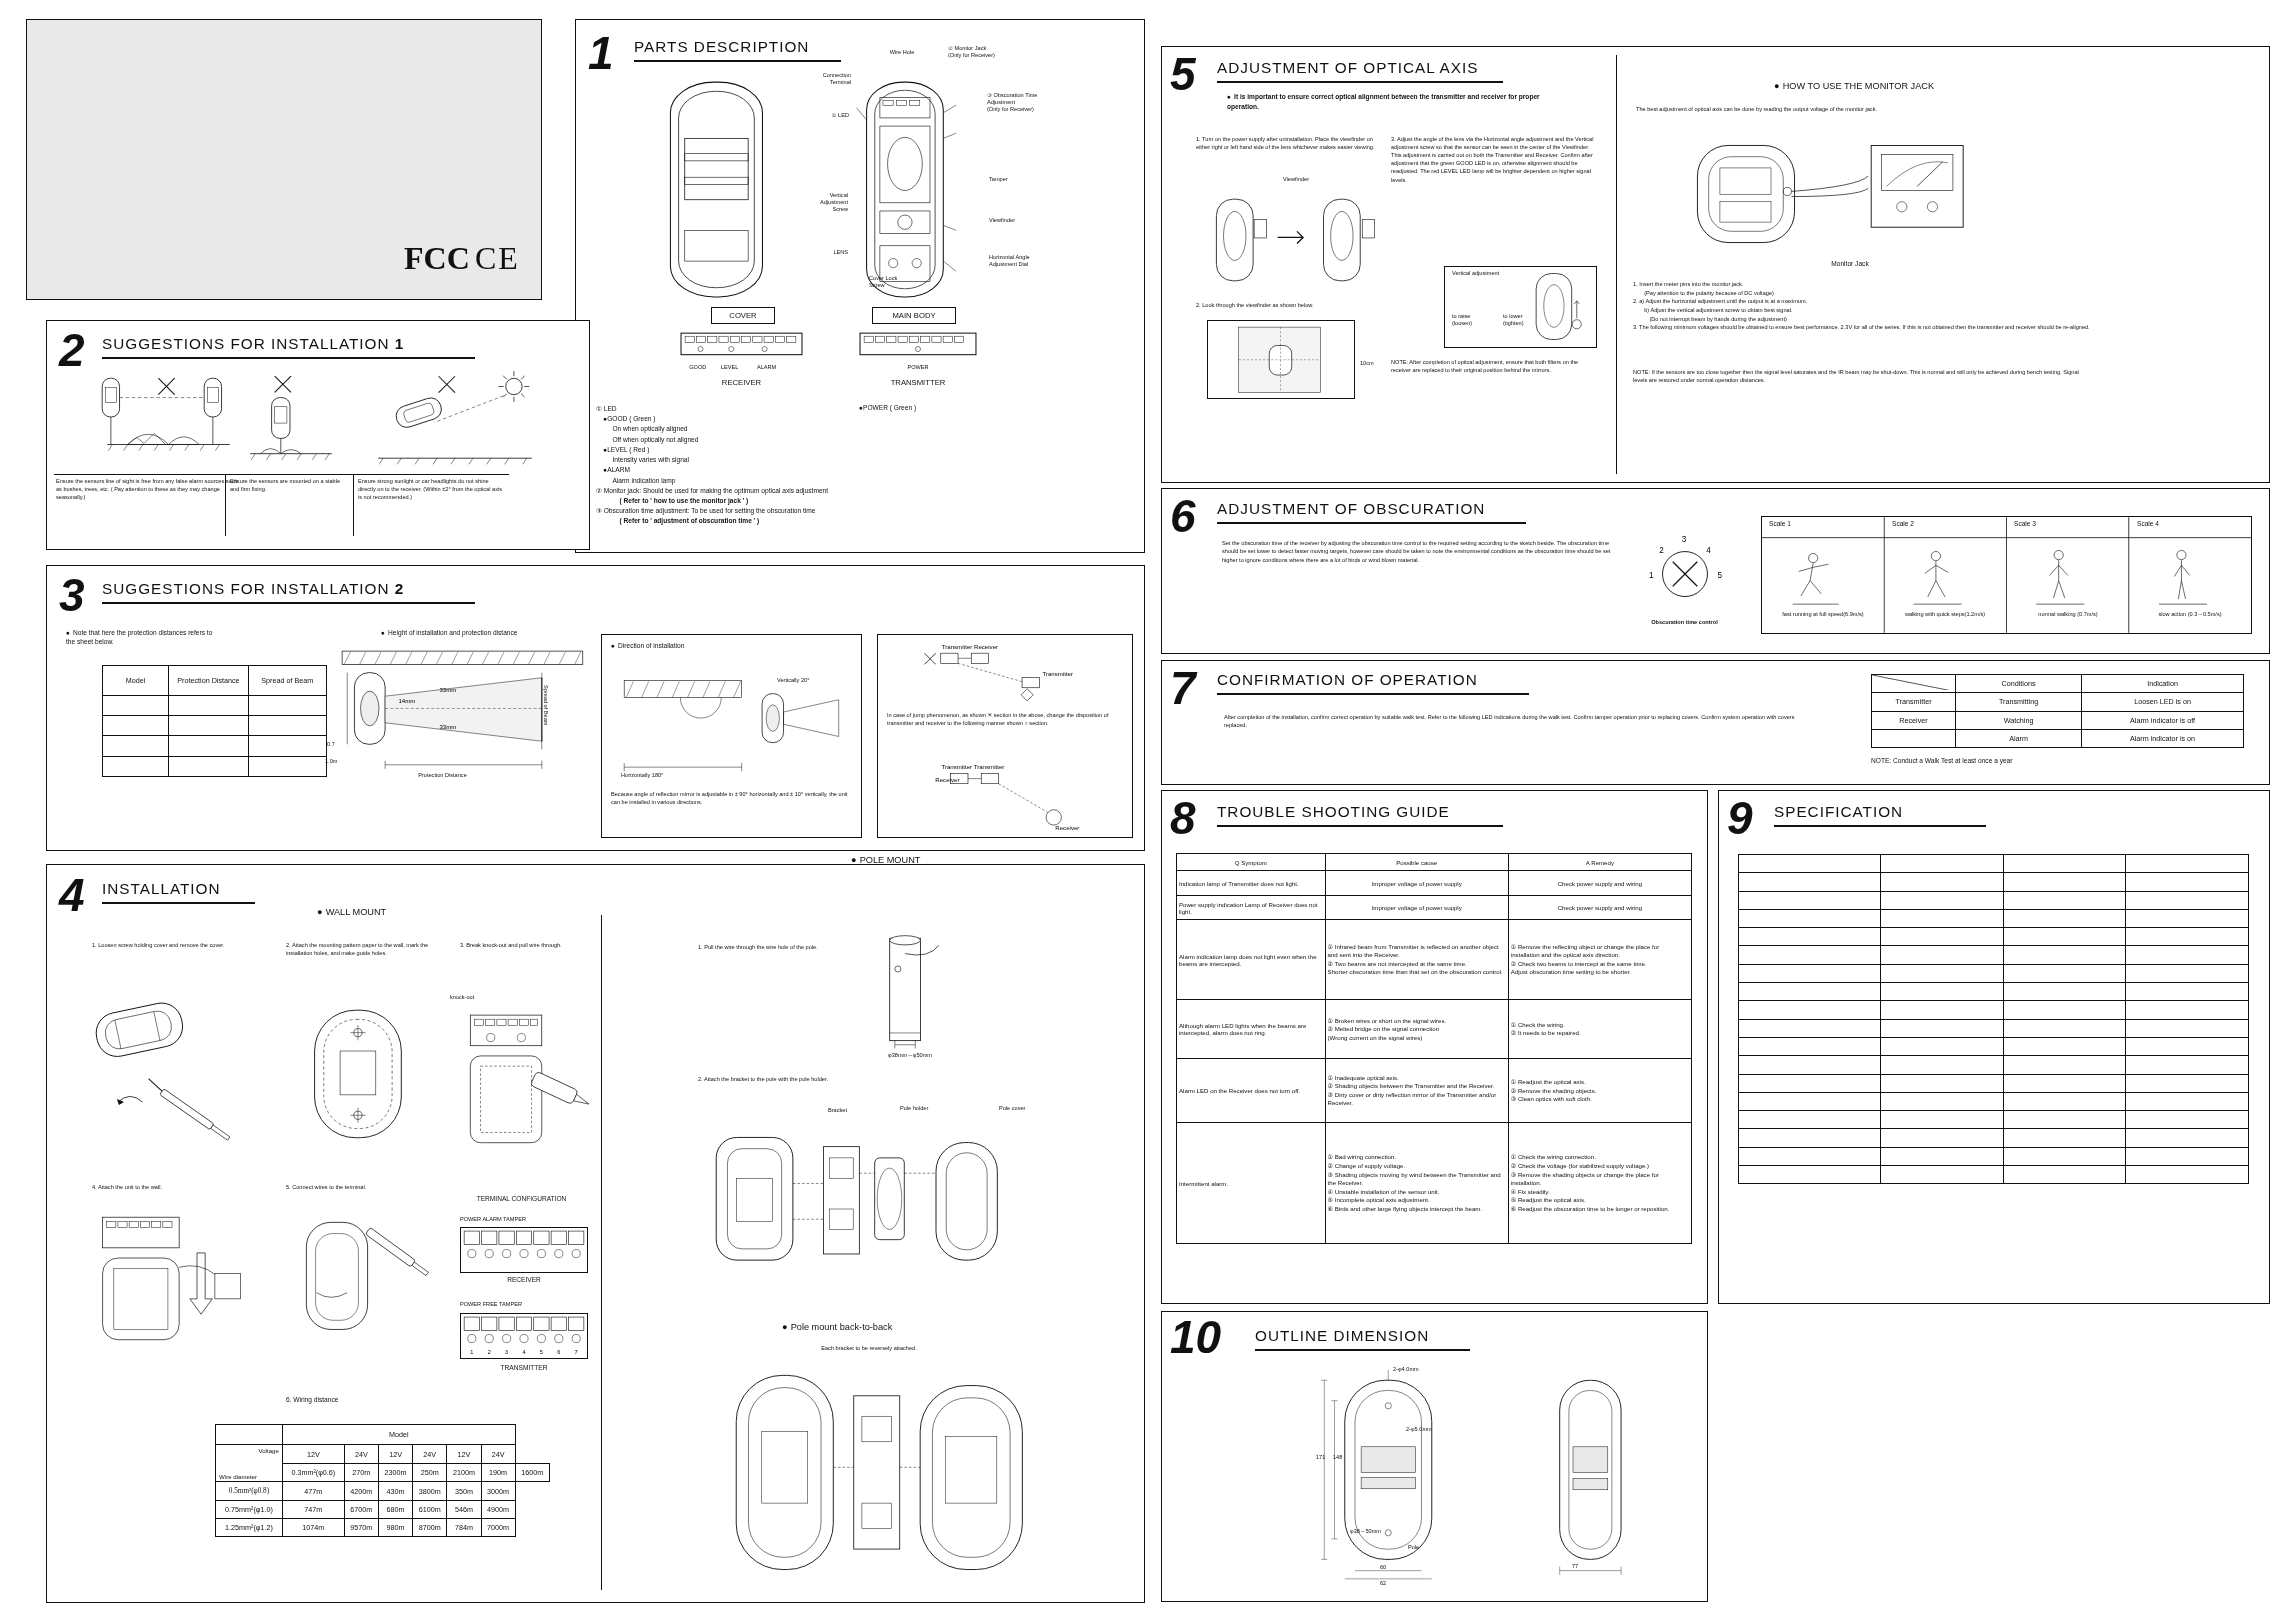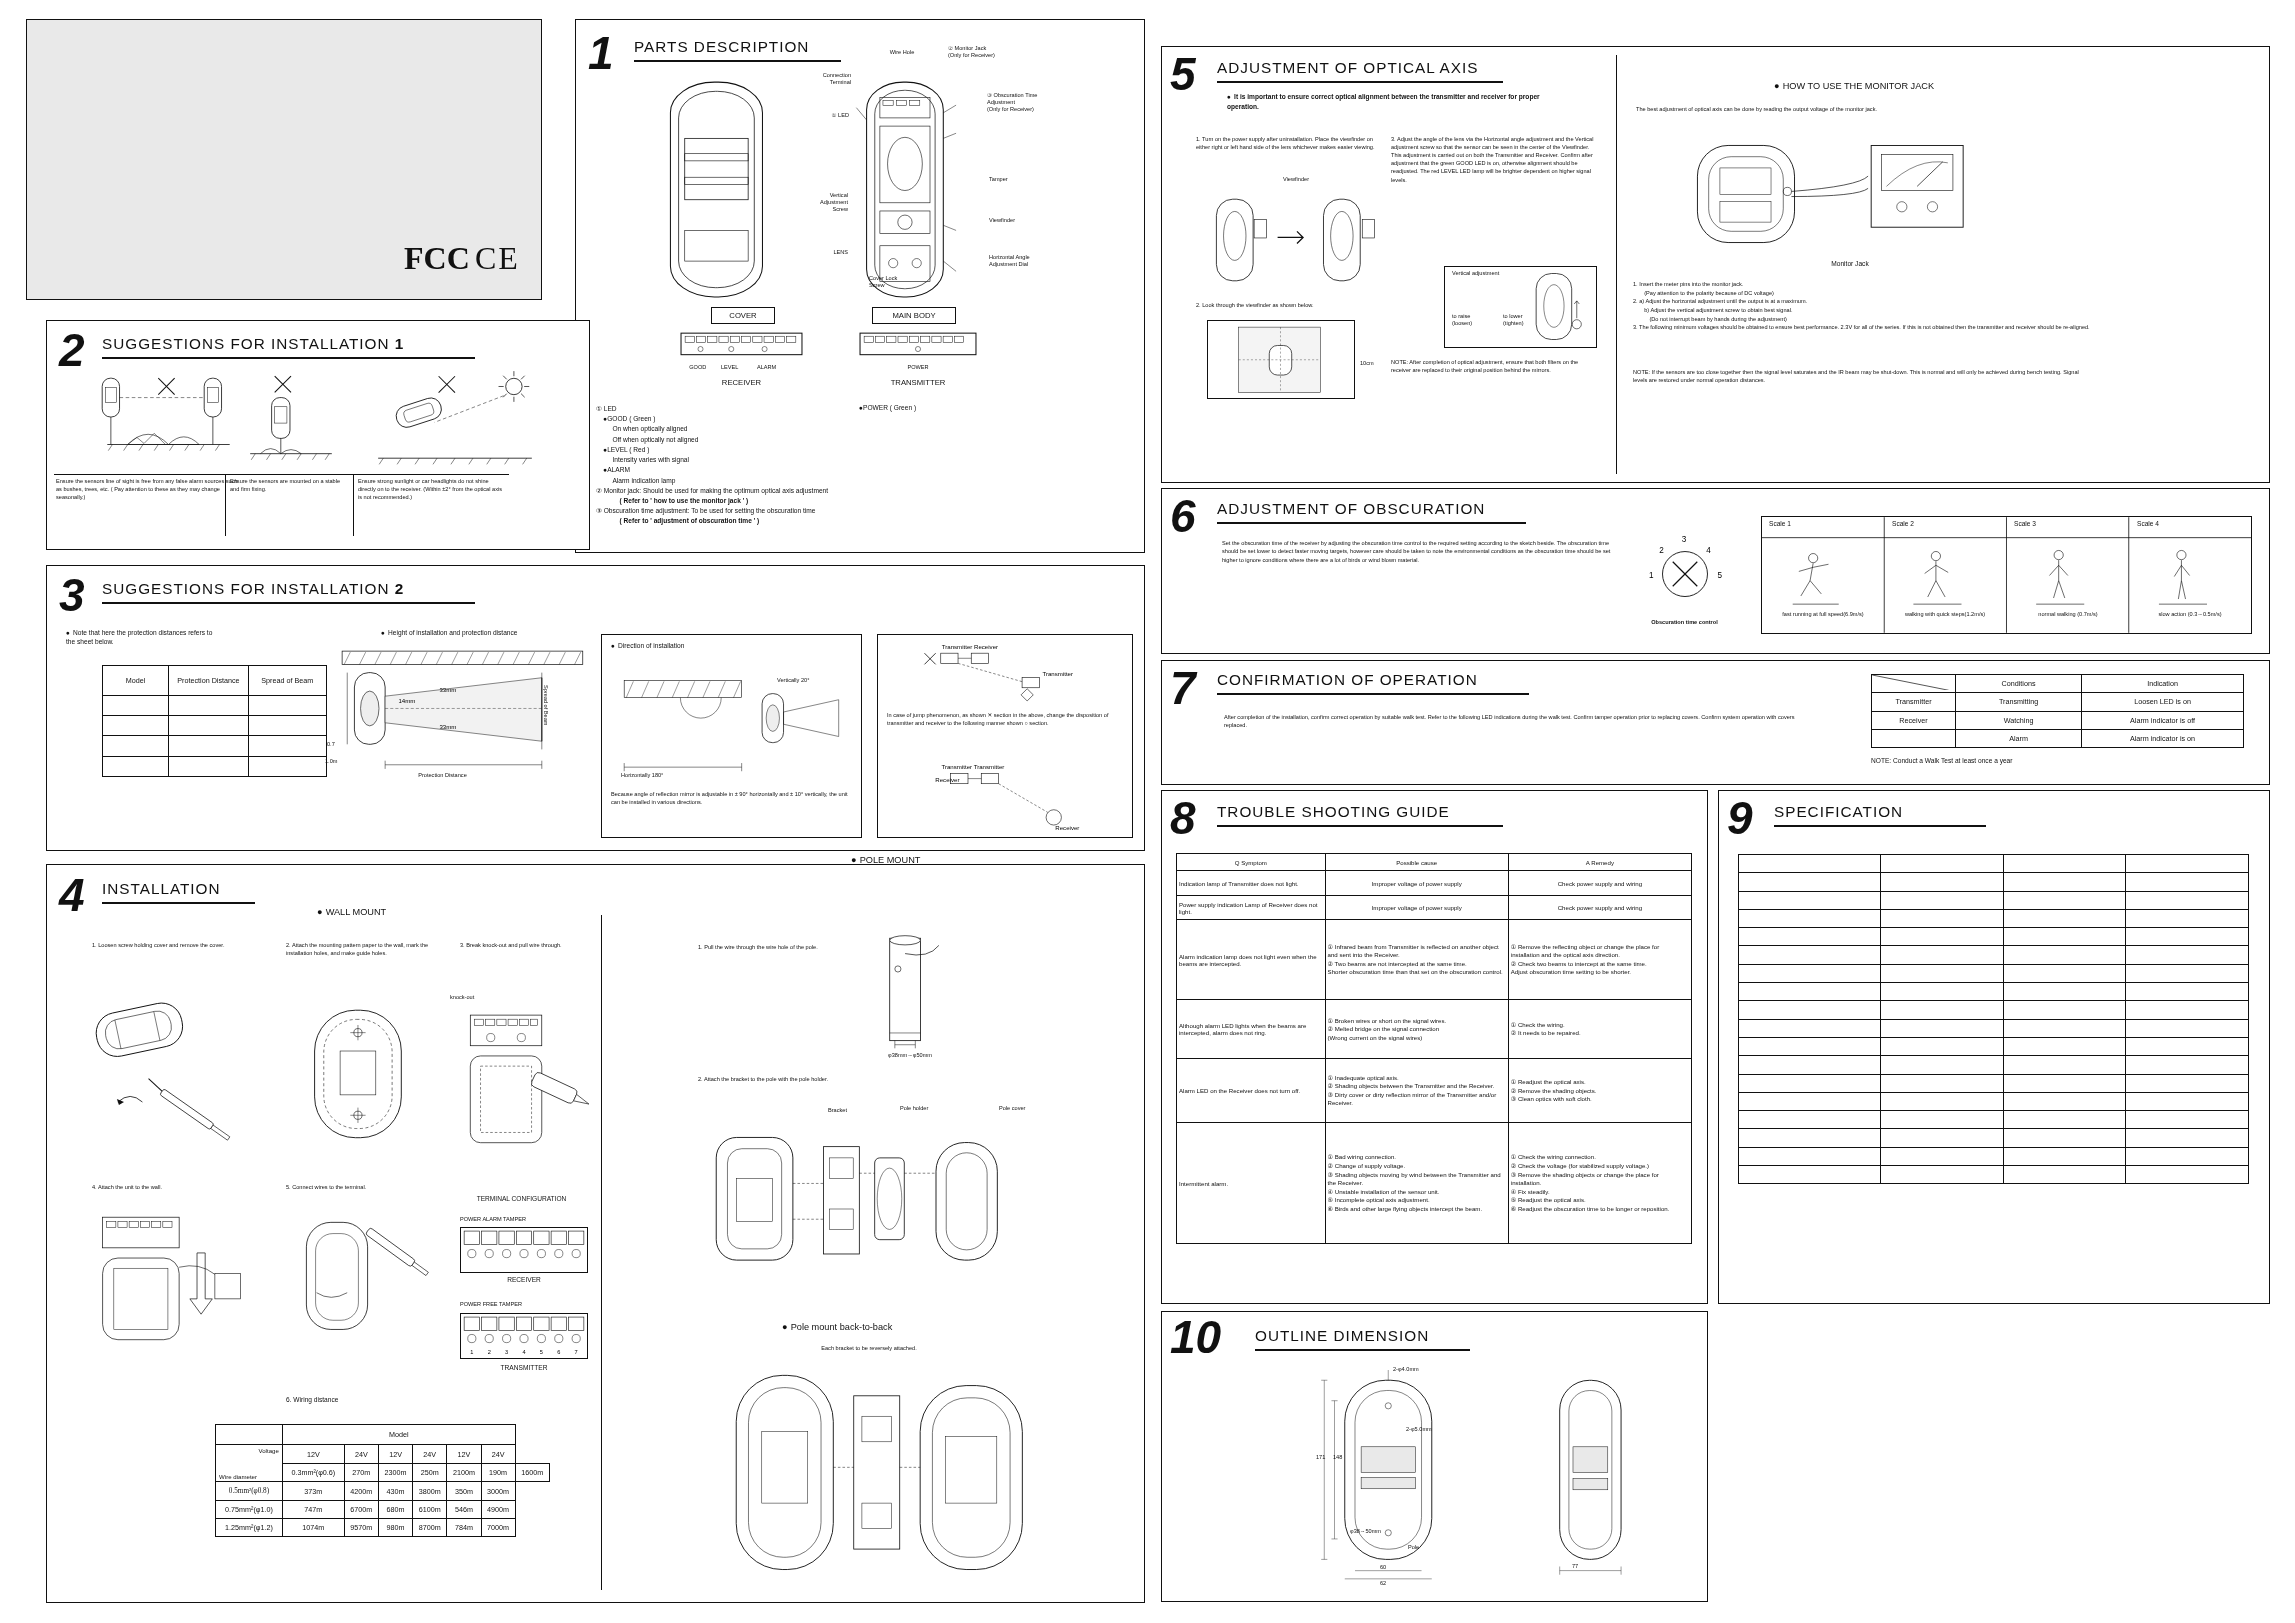--- a/index.html
+++ b/index.html
@@ -649,21 +649,21 @@
       <td style="height:15.3px;">0.3mm²(φ0.6)</td>
       <td>270m</td>
       <td>2300m</td>
       <td>250m</td>
       <td>2100m</td>
       <td>190m</td>
       <td>1600m</td>
     </tr>
     <tr>
       <td style="height:15.3px;font-family:Liberation Serif, serif;">0.5mm²(φ0.8)</td>
-      <td>373m</td>
+      <td>477m</td>
       <td>4200m</td>
       <td>430m</td>
       <td>3800m</td>
       <td>350m</td>
       <td>3000m</td>
     </tr>
     <tr>
       <td style="height:15.3px;">0.75mm²(φ1.0)</td>
       <td>747m</td>
       <td>6700m</td>

